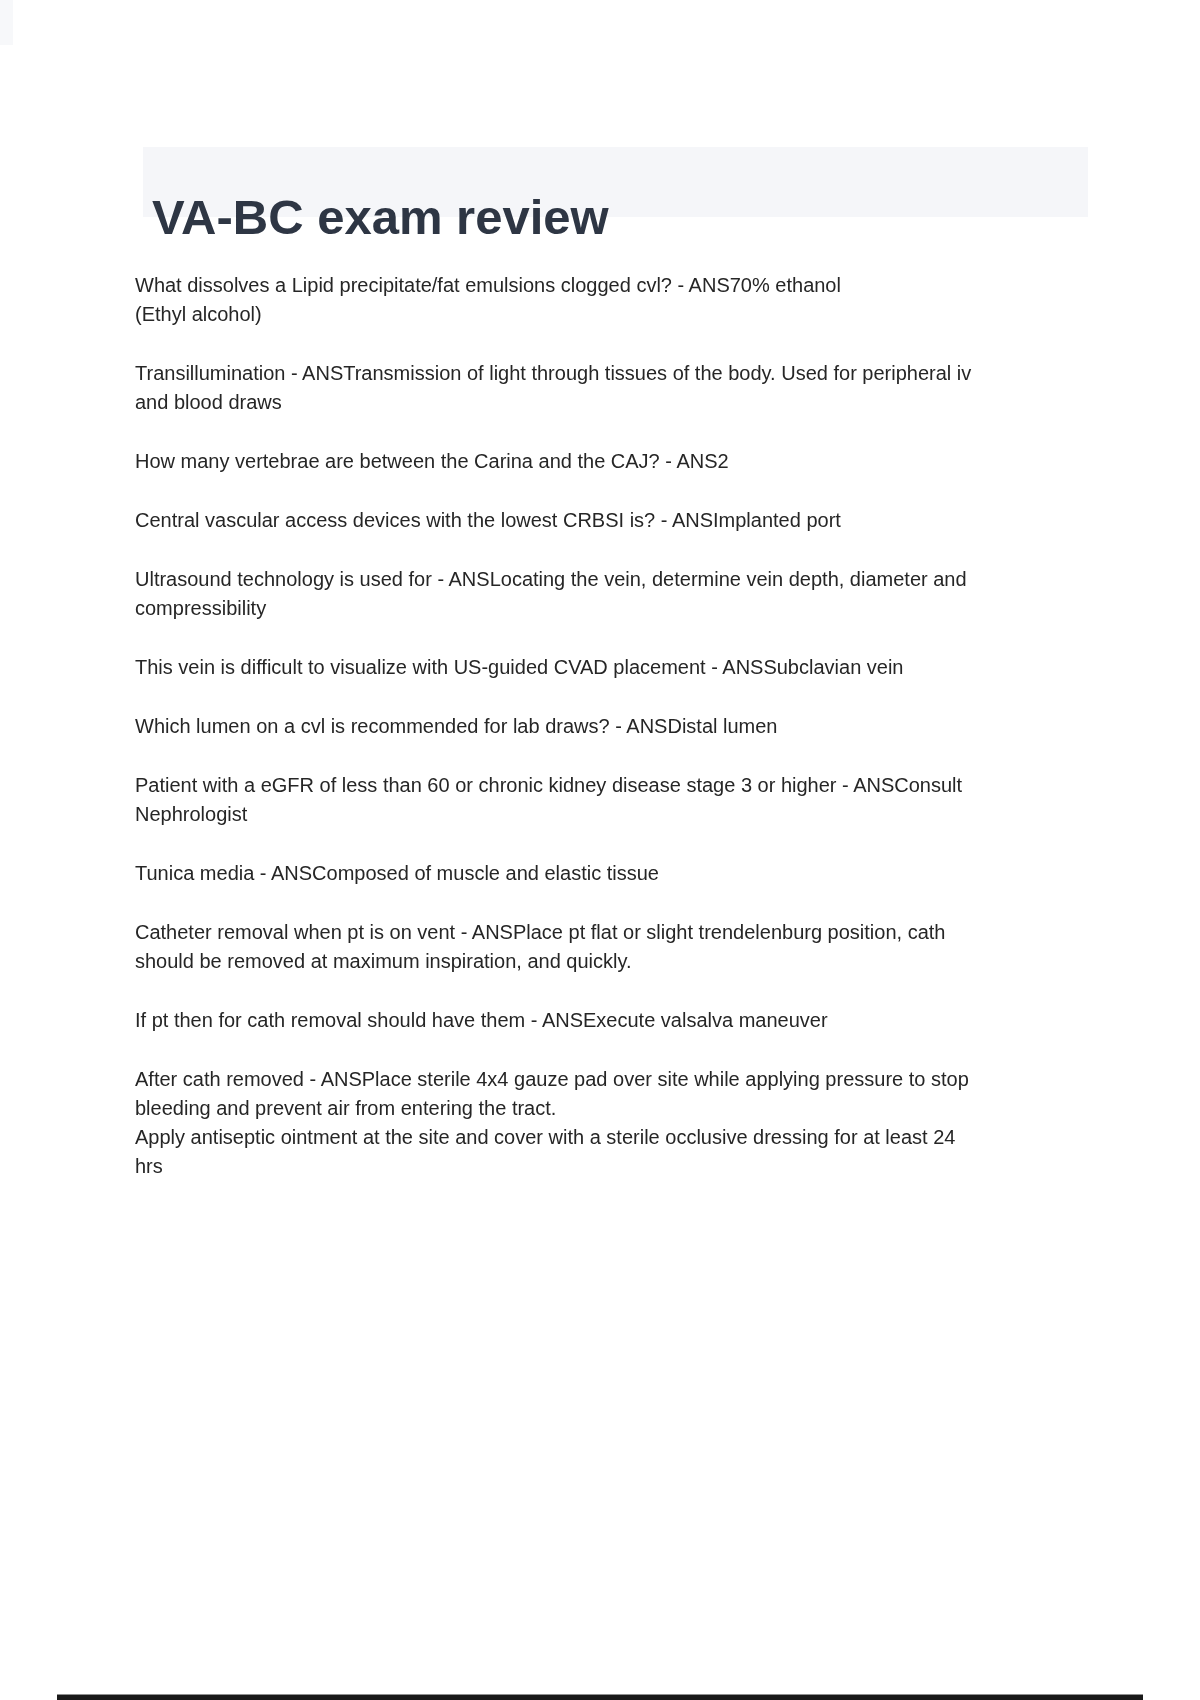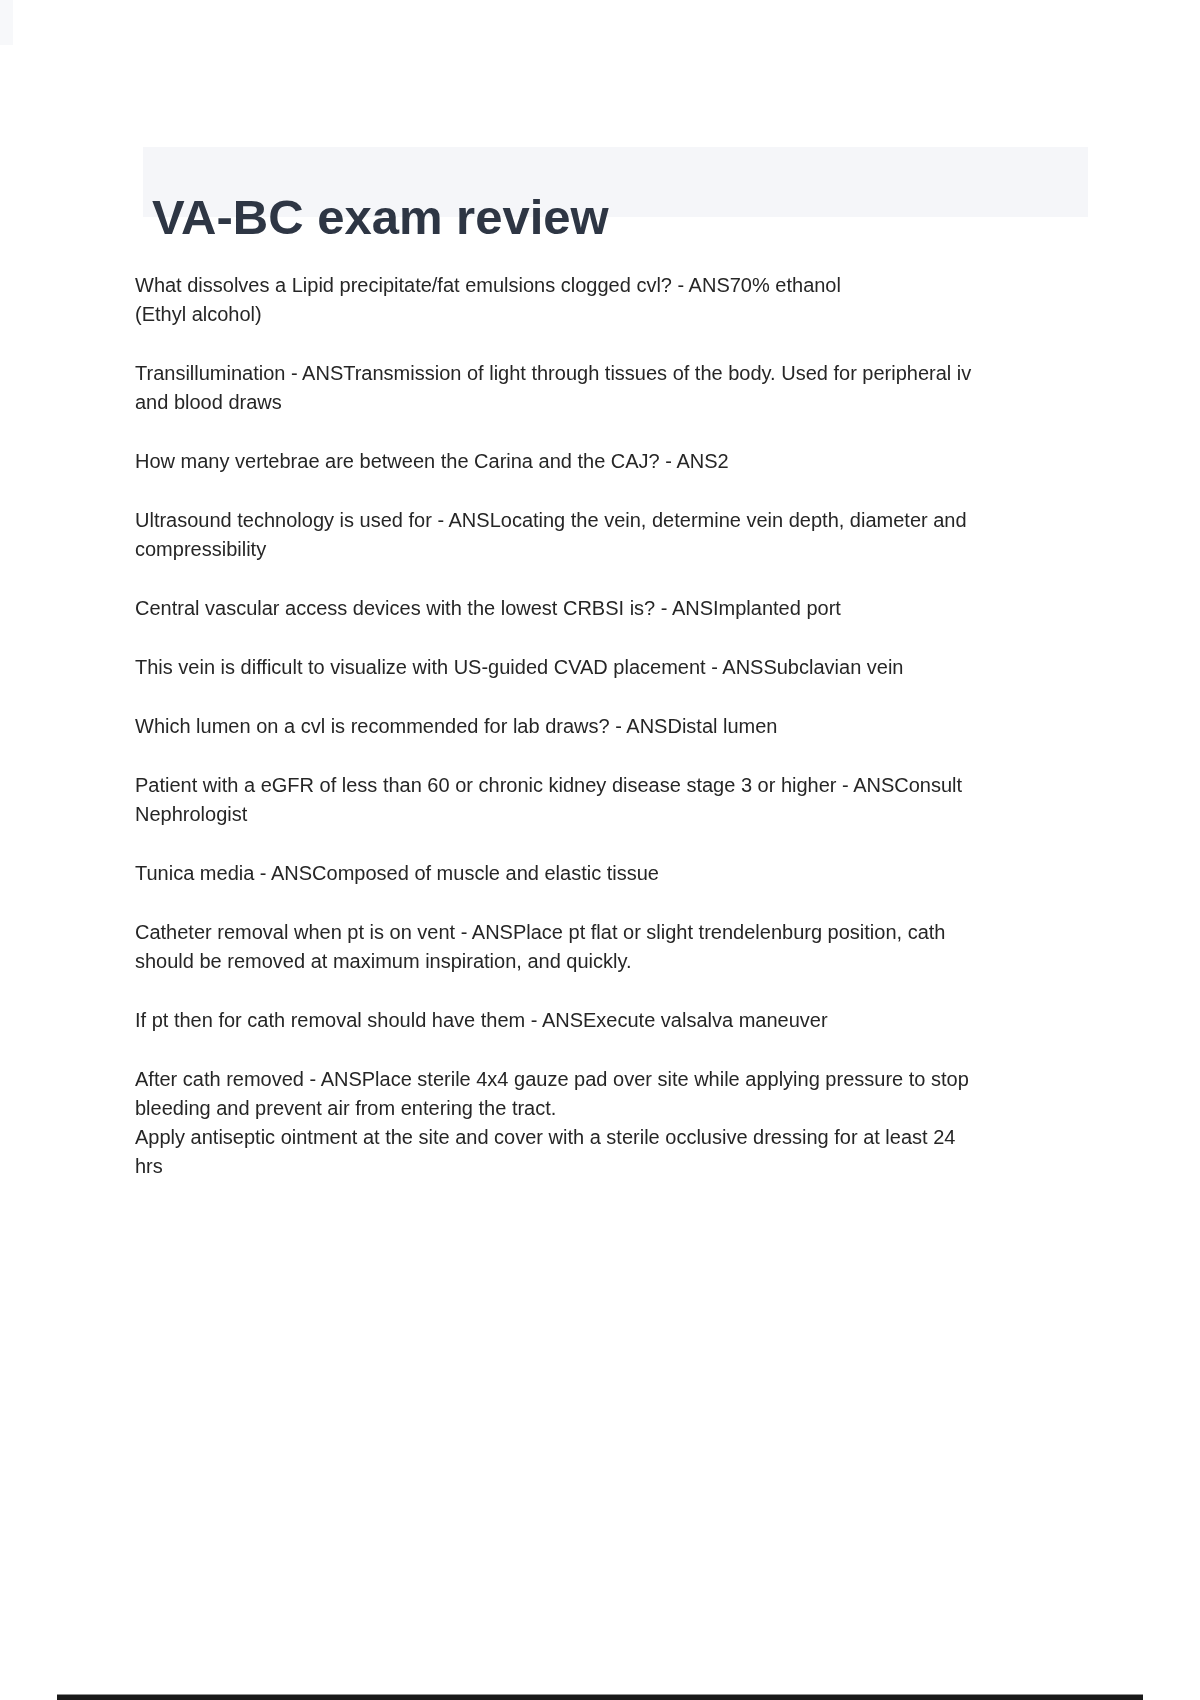--- a/index.html
+++ b/index.html
@@ -60,23 +60,23 @@
 
 <div class="title-highlight"></div>
 <h1 class="page-title">VA-BC exam review</h1>
 
 <div class="content">
   <p>What dissolves a Lipid precipitate/fat emulsions clogged cvl? - ANS70% ethanol
 (Ethyl alcohol)</p>
   <p>Transillumination - ANSTransmission of light through tissues of the body. Used for peripheral iv
 and blood draws</p>
   <p>How many vertebrae are between the Carina and the CAJ? - ANS2</p>
+  <p>Central vascular access devices with the lowest CRBSI is? - ANSImplanted port</p>
   <p>Ultrasound technology is used for - ANSLocating the vein, determine vein depth, diameter and
 compressibility</p>
-  <p>Central vascular access devices with the lowest CRBSI is? - ANSImplanted port</p>
   <p>This vein is difficult to visualize with US-guided CVAD placement - ANSSubclavian vein</p>
   <p>Which lumen on a cvl is recommended for lab draws? - ANSDistal lumen</p>
   <p>Patient with a eGFR of less than 60 or chronic kidney disease stage 3 or higher - ANSConsult
 Nephrologist</p>
   <p>Tunica media - ANSComposed of muscle and elastic tissue</p>
   <p>Catheter removal when pt is on vent - ANSPlace pt flat or slight trendelenburg position, cath
 should be removed at maximum inspiration, and quickly.</p>
   <p>If pt then for cath removal should have them - ANSExecute valsalva maneuver</p>
   <p>After cath removed - ANSPlace sterile 4x4 gauze pad over site while applying pressure to stop
 bleeding and prevent air from entering the tract.

